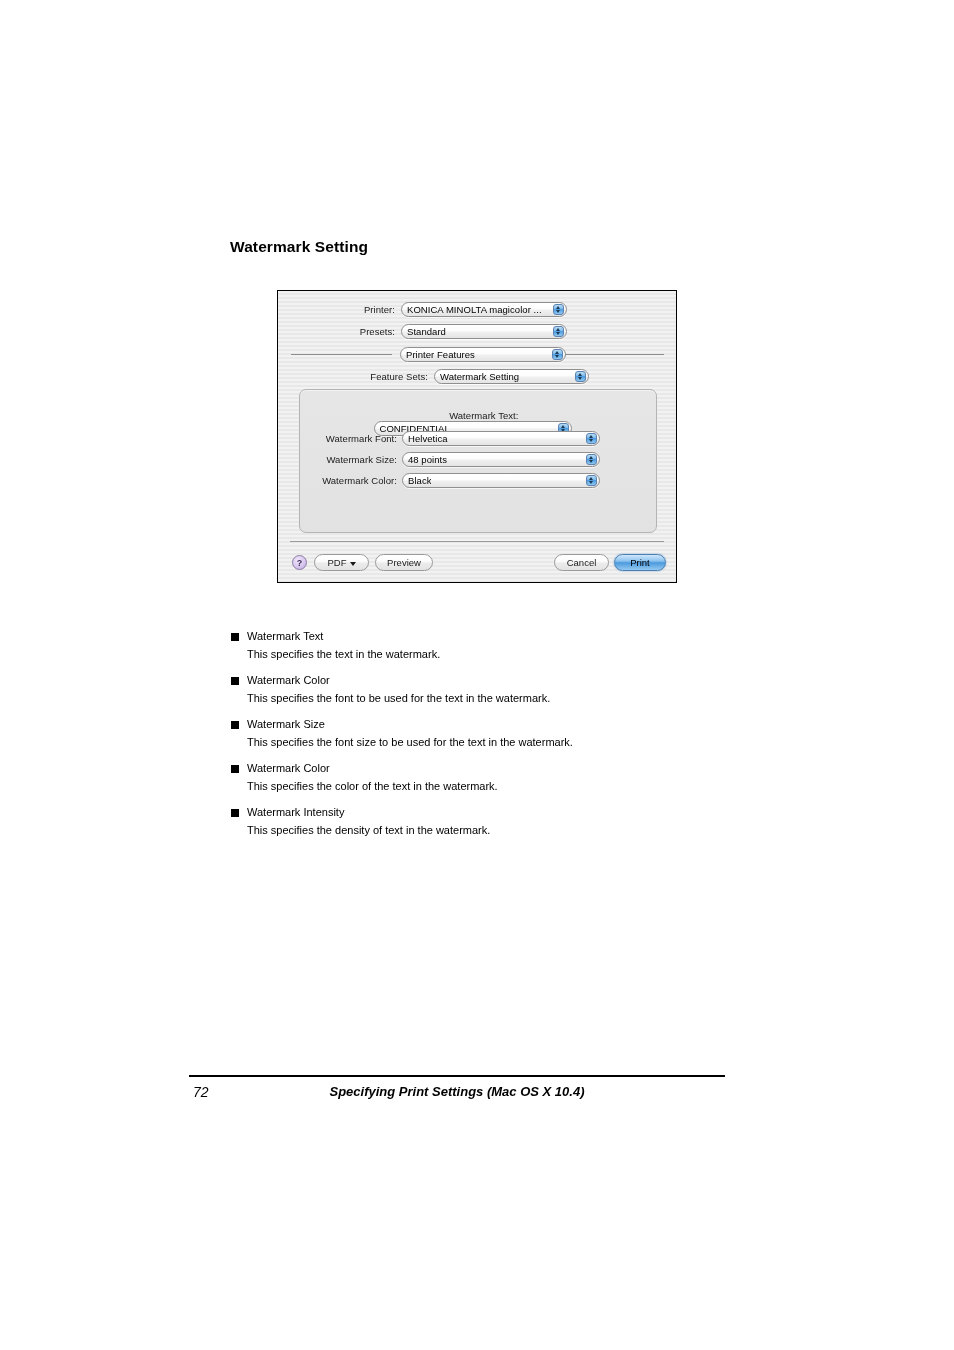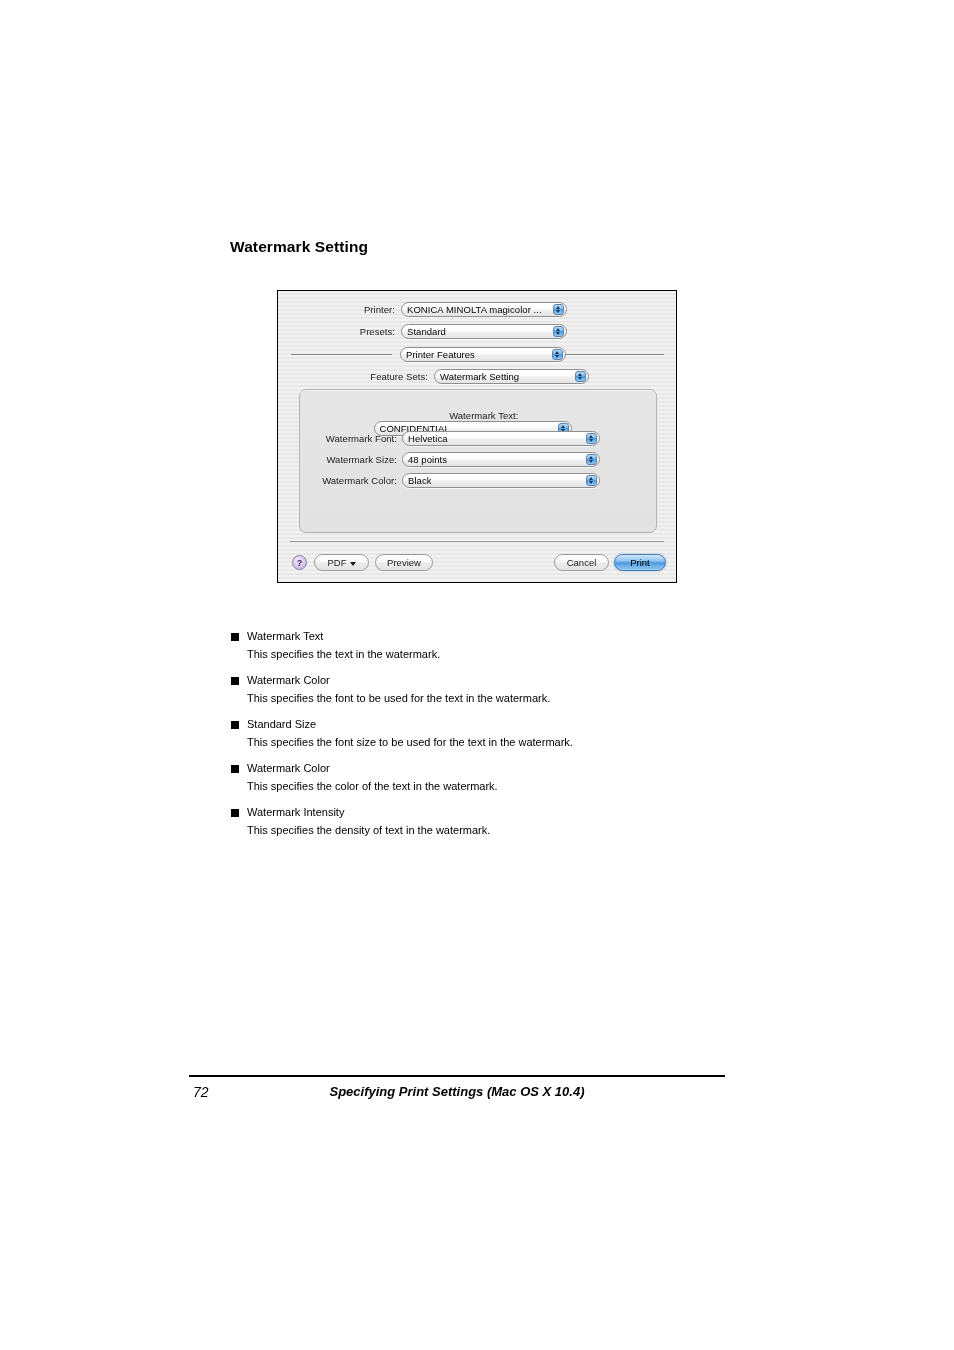--- a/index.html
+++ b/index.html
@@ -353,21 +353,21 @@
   </div>
 
   <div class="bullet-item">
     <span class="bullet-mark"></span>
     <div class="bullet-term">Watermark Color</div>
     <div class="bullet-desc">This specifies the font to be used for the text in the watermark.</div>
   </div>
 
   <div class="bullet-item">
     <span class="bullet-mark"></span>
-    <div class="bullet-term">Standard Size</div>
+    <div class="bullet-term">Watermark Size</div>
     <div class="bullet-desc">This specifies the font size to be used for the text in the watermark.</div>
   </div>
 
   <div class="bullet-item">
     <span class="bullet-mark"></span>
     <div class="bullet-term">Watermark Color</div>
     <div class="bullet-desc">This specifies the color of the text in the watermark.</div>
   </div>
 
   <div class="bullet-item">

